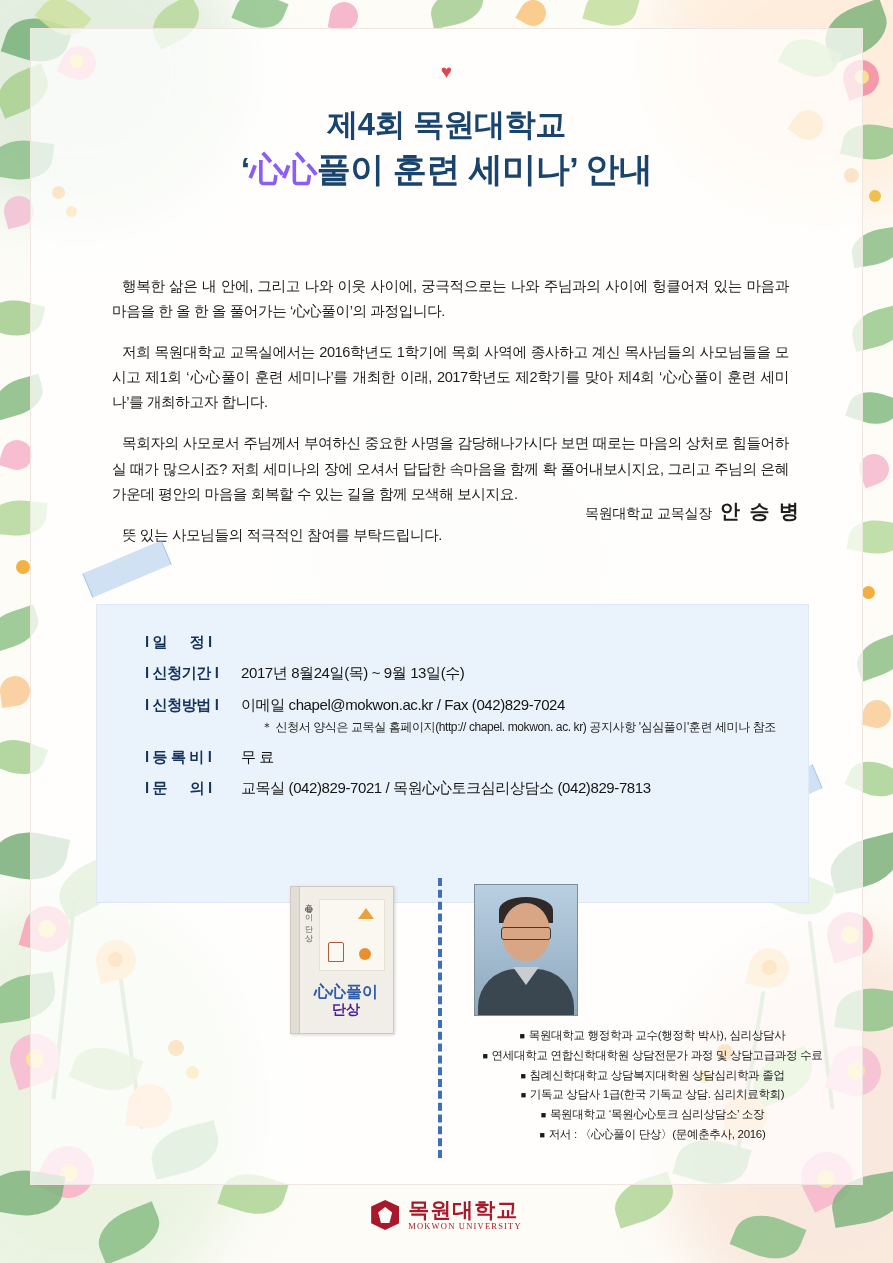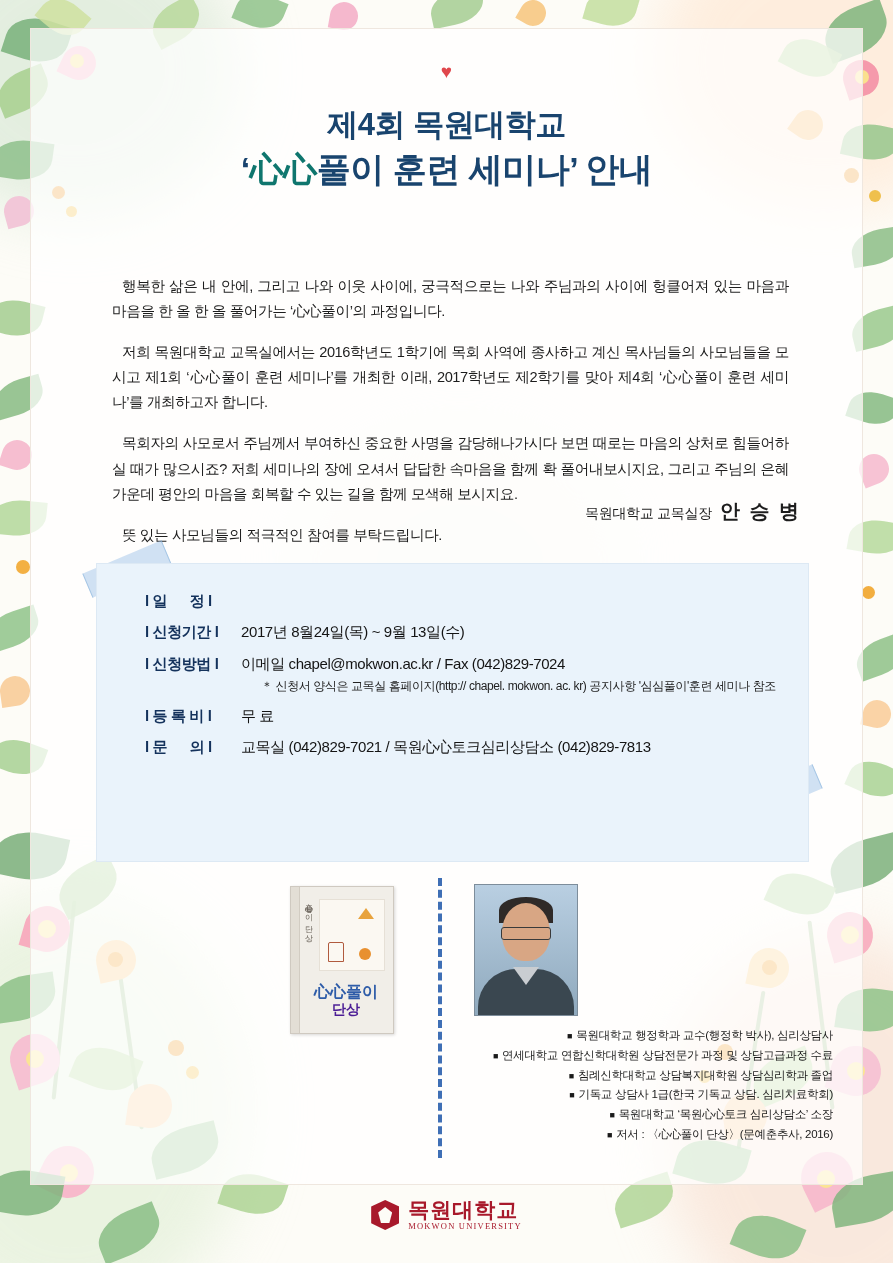--- a/index.html
+++ b/index.html
@@ -74,21 +74,21 @@
     text-align: center;
   }
   #title-line1 {
     font-size: 31px; font-weight: bold; color: #19446e;
     letter-spacing: -0.5px; line-height: 1.3;
   }
   #title-line2 {
     font-size: 34px; font-weight: bold; color: #19446e;
     letter-spacing: -0.5px; line-height: 1.45;
   }
-  .sim { color: #0f766e; }
+  .sim { color: #8b5cf6; }
 
   
   #body-text {
     position: absolute;
     left: 96px; right: 88px; top: 258px;
     font-size: 14.6px; line-height: 1.72; color: #1d1d1d;
     letter-spacing: -0.4px;
     text-align: justify;
   }
   #body-text p { margin: 16px; text-indent: 10px; }
@@ -98,21 +98,21 @@
     font-size: 14px; color: #1d1d1d; letter-spacing: -0.3px;
   }
   #signature .name {
     font-size: 20px; font-weight: bold; margin-left: 8px;
     letter-spacing: 2px;
   }
 
   
   #info-box {
     position: absolute;
-    left: 96px; right: 84px; top: 563px; height: 299px;
+    left: 96px; right: 84px; top: 604px; height: 299px;
     background: #eaf3fb;
     border: 1px solid #dde9f4;
   }
   .tape {
     position: absolute;
     width: 86px; height: 26px;
     background: rgba(150,190,230,.45);
     border-left: 1px solid rgba(120,170,215,.5);
     border-right: 1px solid rgba(120,170,215,.5);
     pointer-events: none;
@@ -223,21 +223,21 @@
     width: 26px; height: 18px; background: #c9cdd1;
     clip-path: polygon(50% 100%, 0 0, 100% 0);
   }
 
   #bio {
     position: absolute; left: 472px; top: 1026px; right: 60px;
   }
   .bio-item {
     font-size: 11.5px; color: #1a1a1a; line-height: 1.72;
     letter-spacing: -0.3px;
-    text-align: right;
+    text-align: center;
   }
   .bio-item .bullet { color: #1a1a1a; margin-right: 4px; font-size: 9px; }
 
   
   #footer {
     position: absolute; left: 0; right: 0; bottom: 32px;
     display: flex; align-items: center; justify-content: center;
     gap: 9px;
   }
   #logo-mark {

